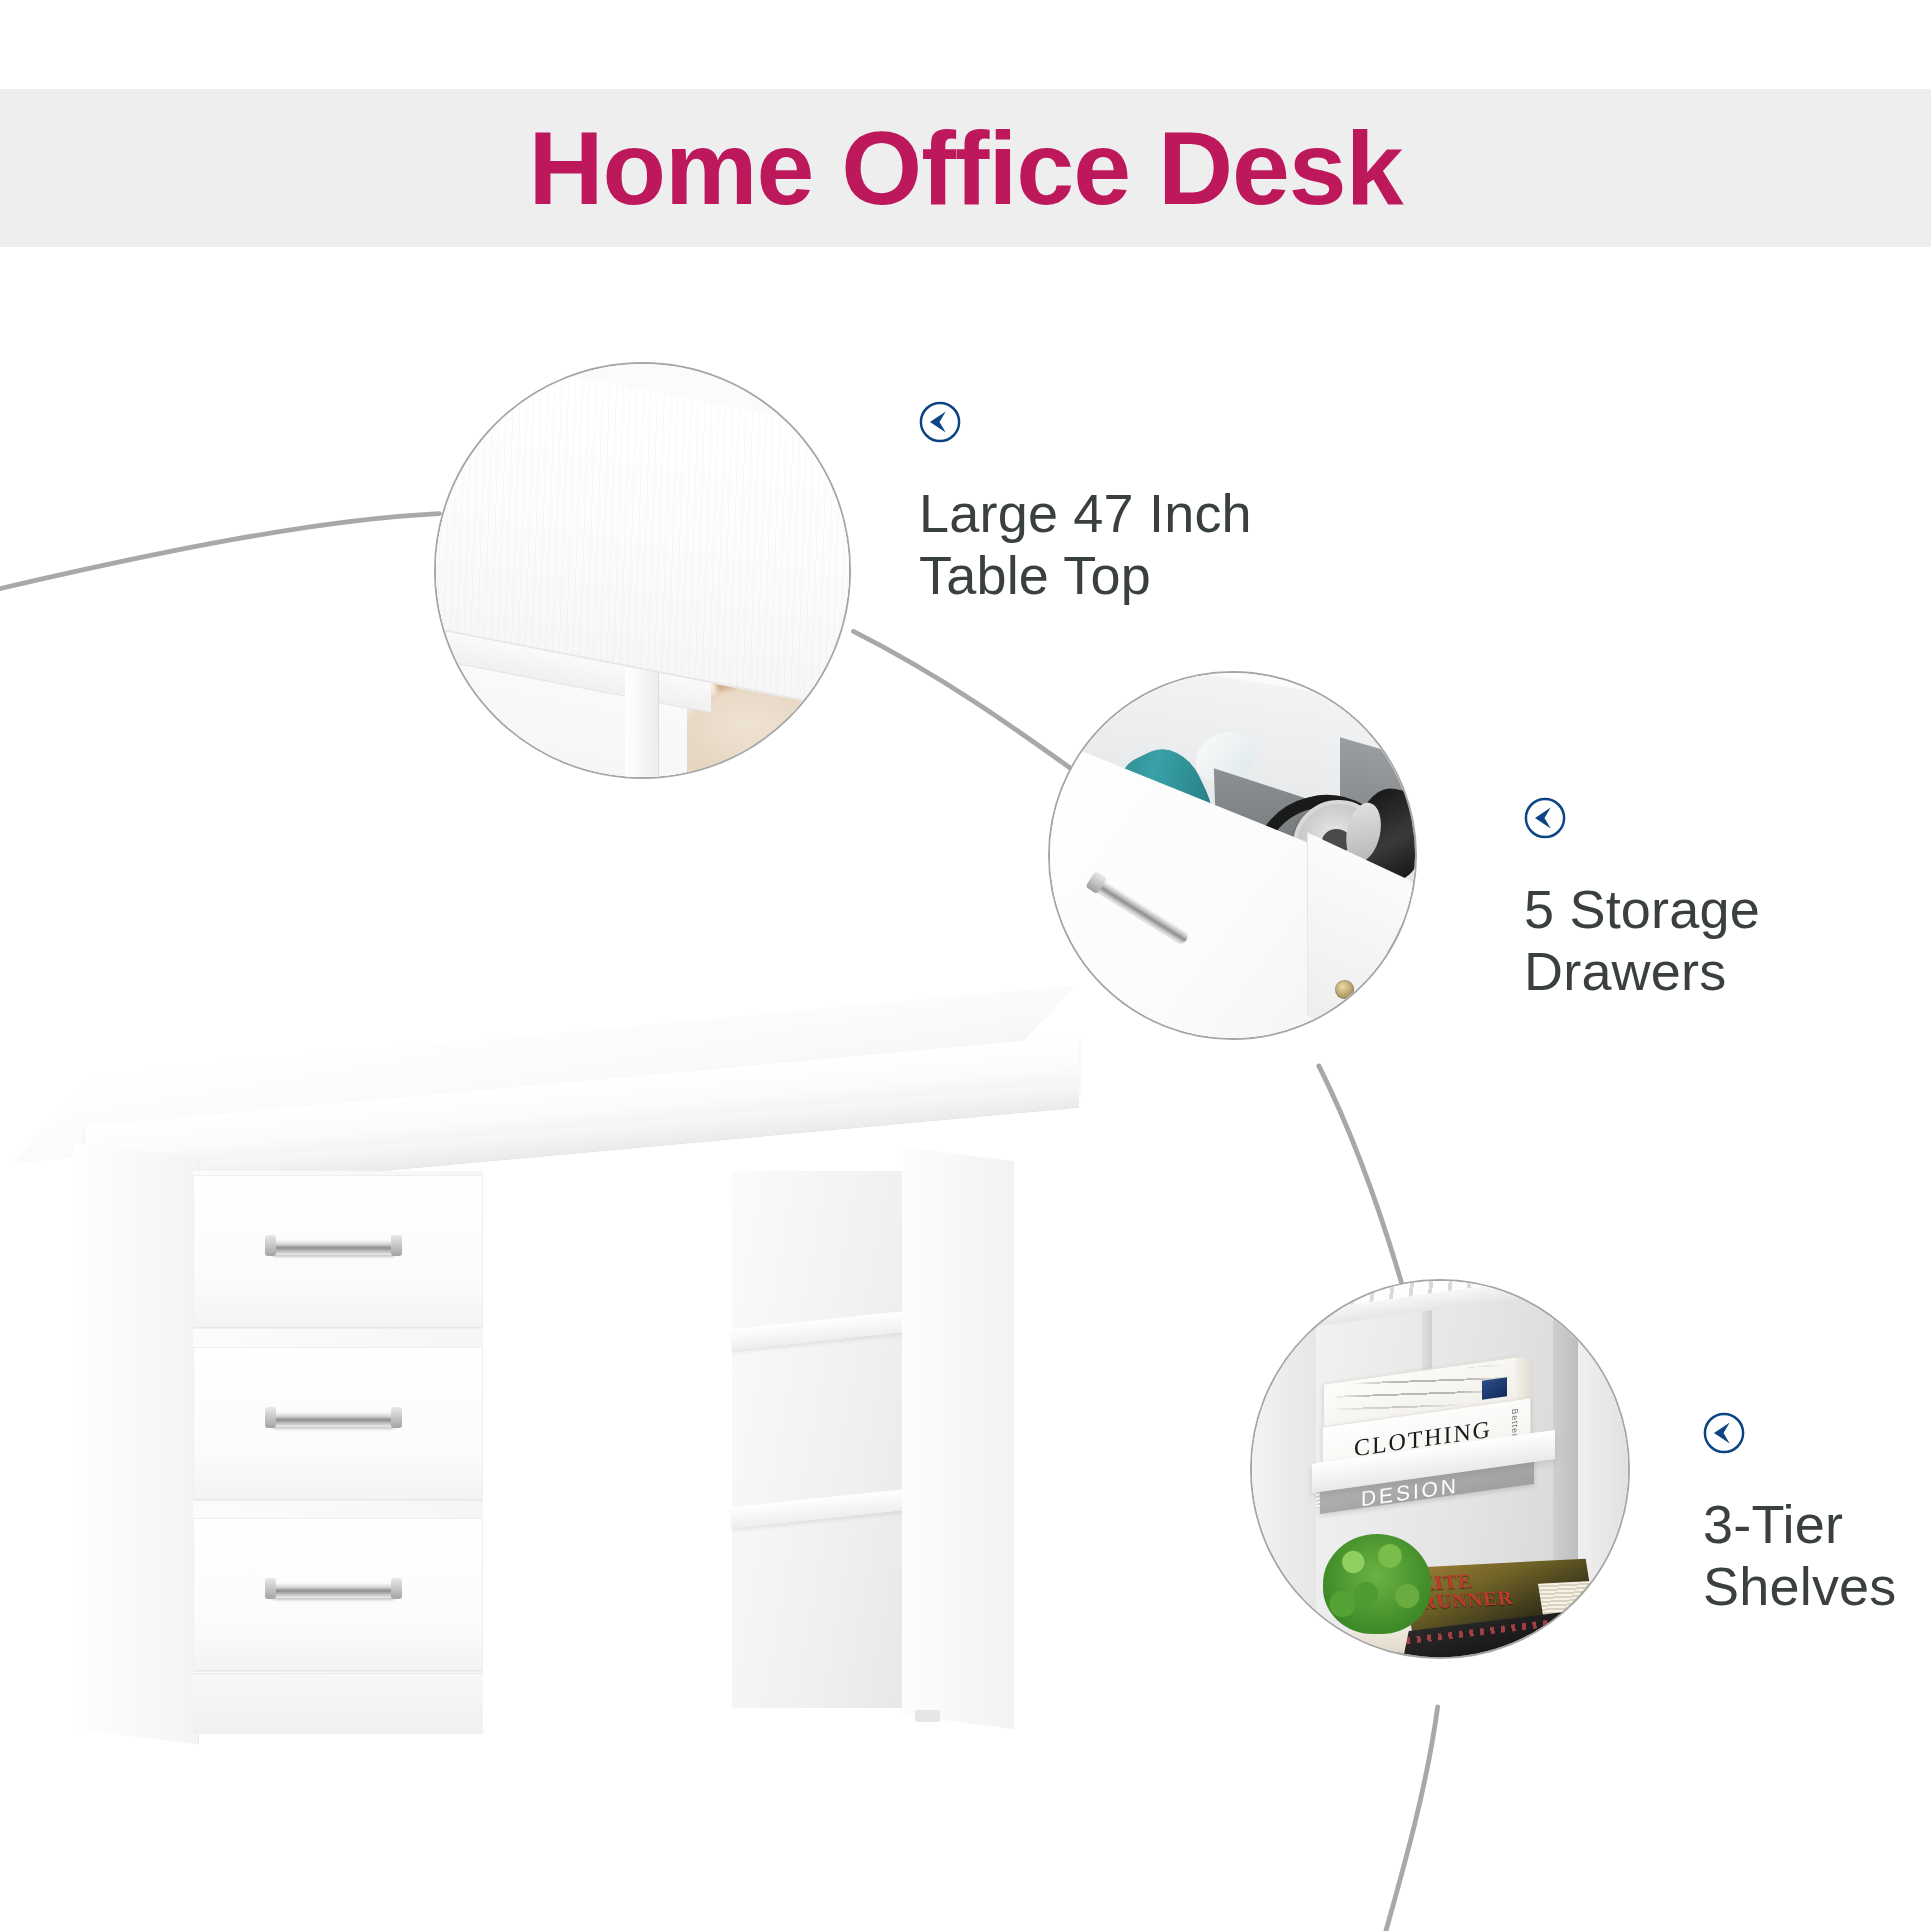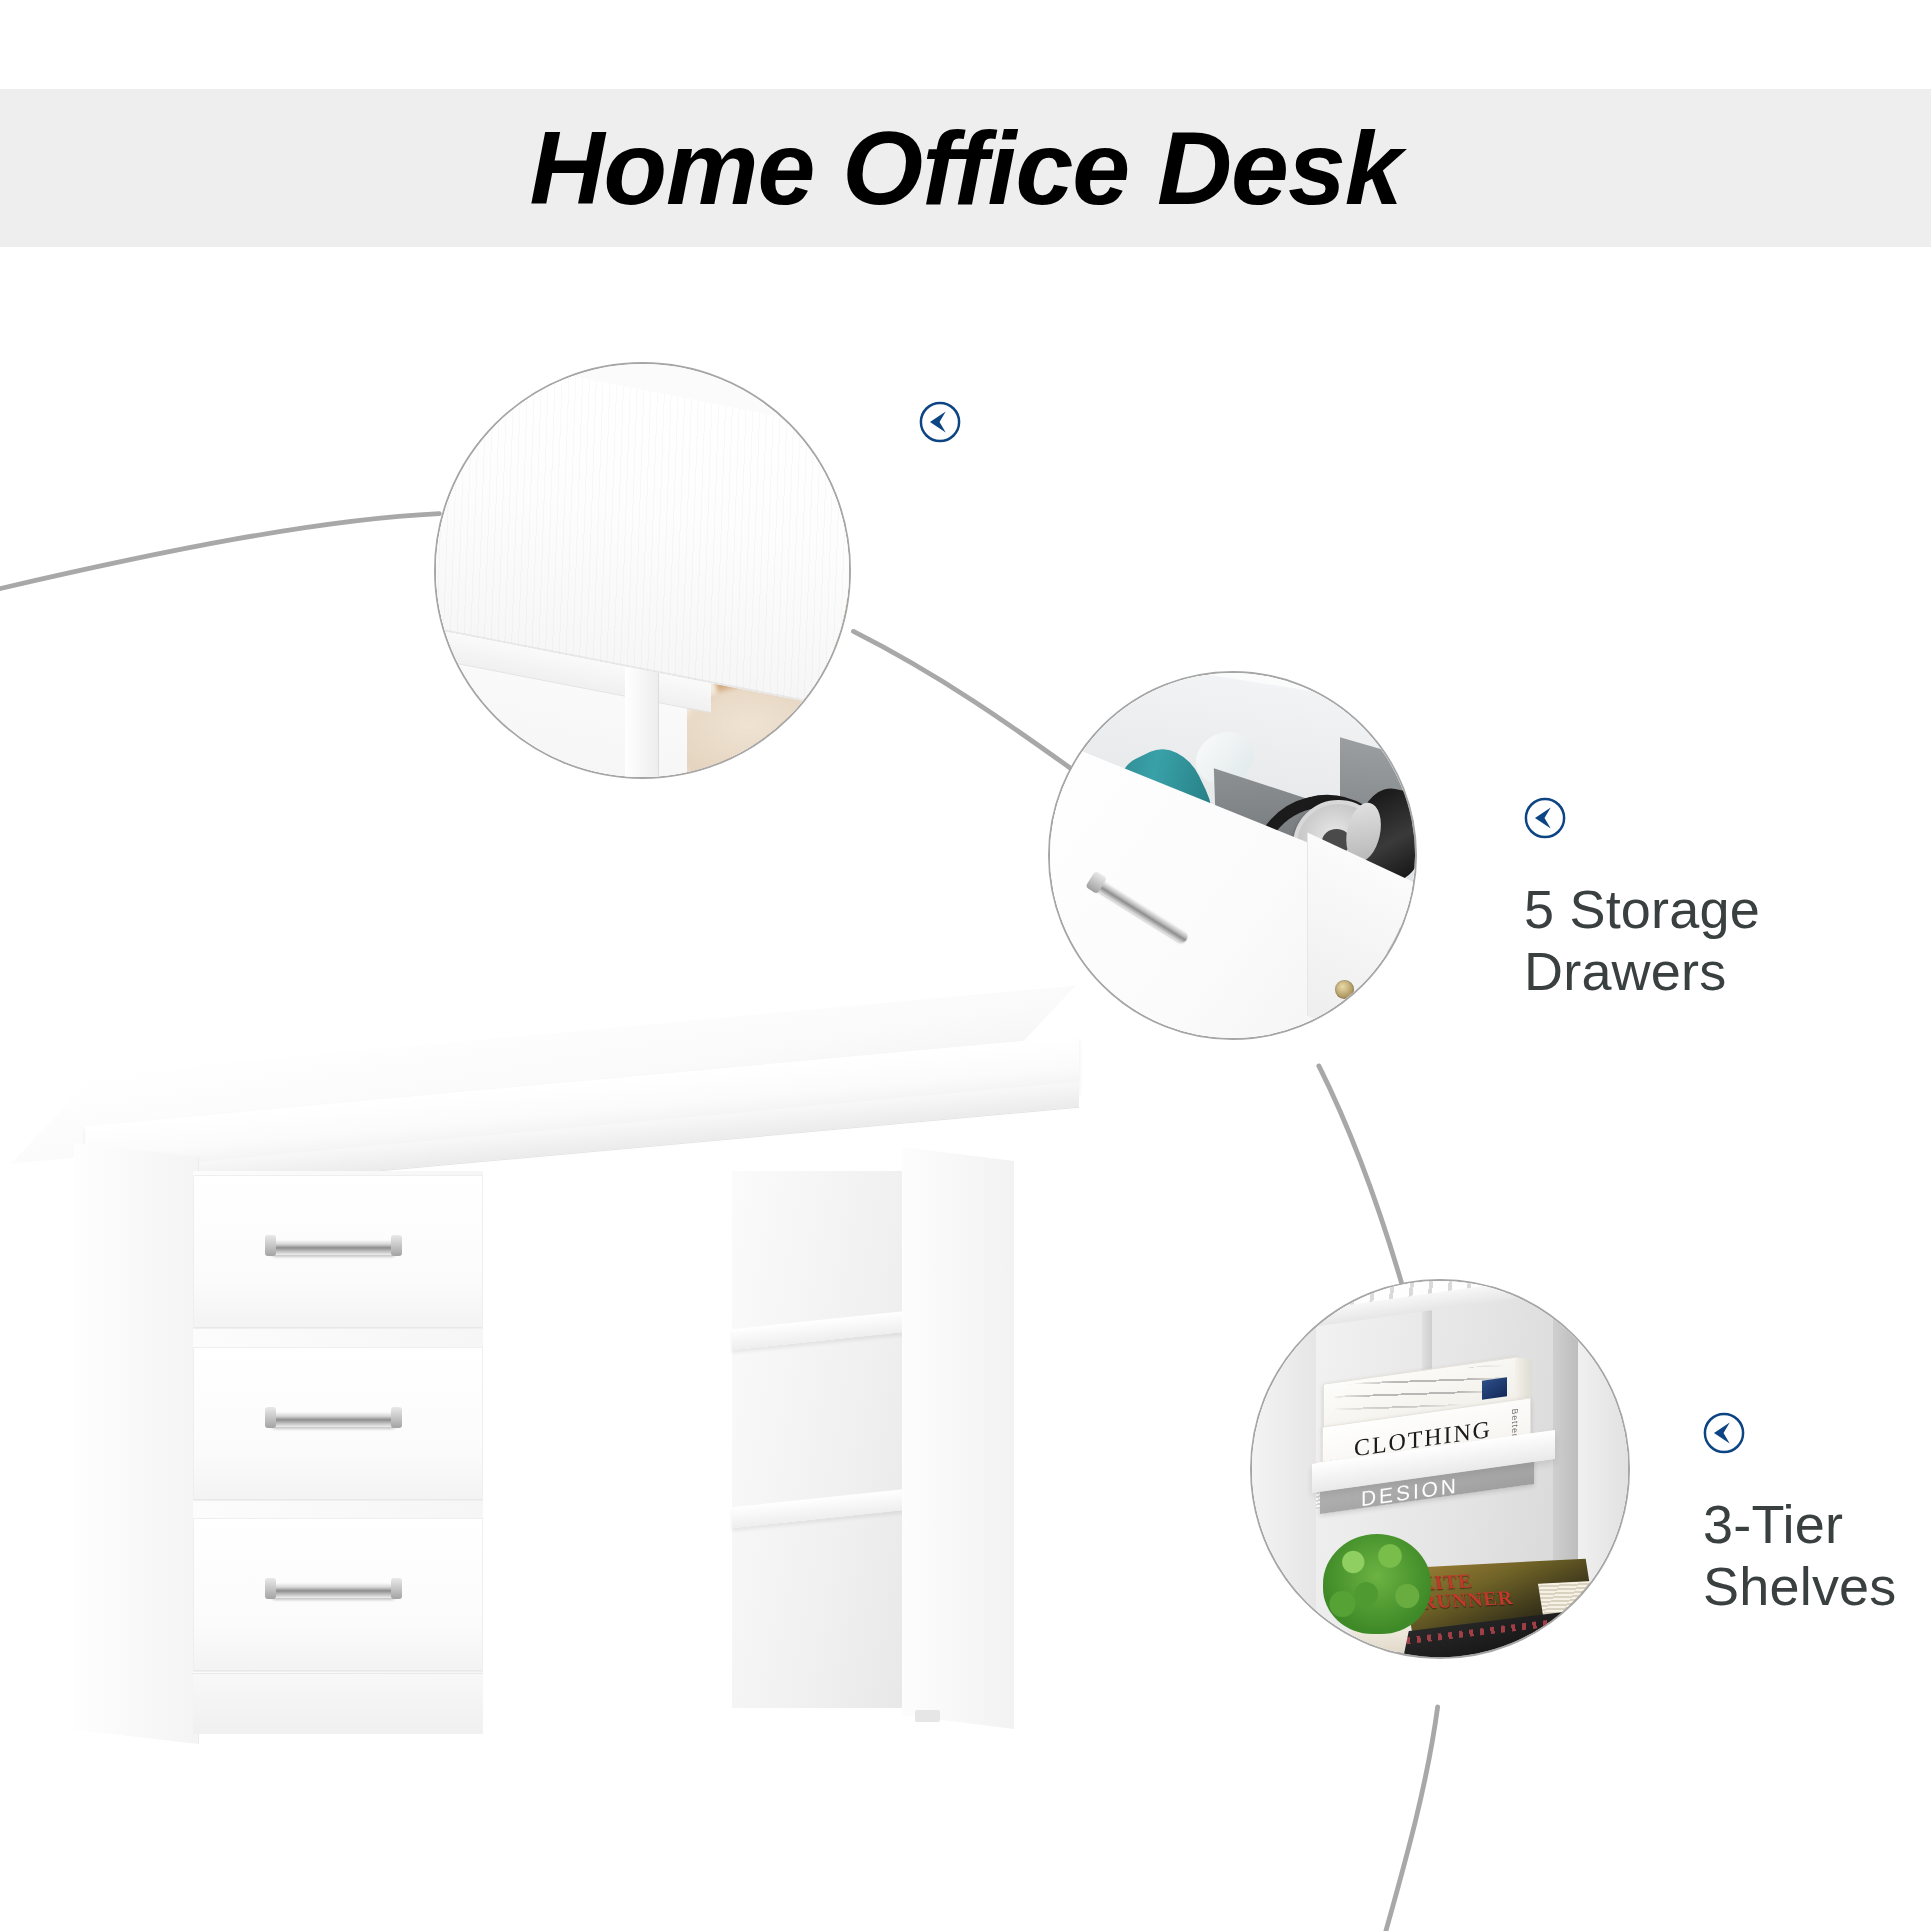--- a/index.html
+++ b/index.html
@@ -32,23 +32,22 @@
     left: 0;
     top: 89px;
     width: 1931px;
     height: 158px;
     display: flex;
     align-items: center;
     justify-content: center;
     font-size: 104px;
     font-weight: bold;
     letter-spacing: -1px;
-    color: #000000;
+    color: #be185d;
     white-space: nowrap;
-    font-style: italic;
   }
 
   
   .connectors {
     position: absolute;
     left: 0; top: 0;
     width: 1931px; height: 1931px;
     pointer-events: none;
   }
 
@@ -700,20 +699,22 @@
       <div class="sh-pot"></div>
       <div class="sh-plant"></div>
     </div>
   </div>
 
   <div class="callout" id="callout-tabletop">
     <svg class="callout-icon" viewBox="0 0 44 44">
       <circle cx="22" cy="22" r="20" fill="none" stroke="#0d4484" stroke-width="2.6"></circle>
       <path d="M28 11 L11.5 22 L28 33 L21.5 22 Z" fill="#0d4484"></path>
     </svg>
+    <div class="callout-text">Large 47 Inch
+Table Top</div>
   </div>
 
   <div class="callout" id="callout-drawers">
     <svg class="callout-icon" viewBox="0 0 44 44">
       <circle cx="22" cy="22" r="20" fill="none" stroke="#0d4484" stroke-width="2.6"></circle>
       <path d="M28 11 L11.5 22 L28 33 L21.5 22 Z" fill="#0d4484"></path>
     </svg>
     <div class="callout-text">5 Storage
 Drawers</div>
   </div>

